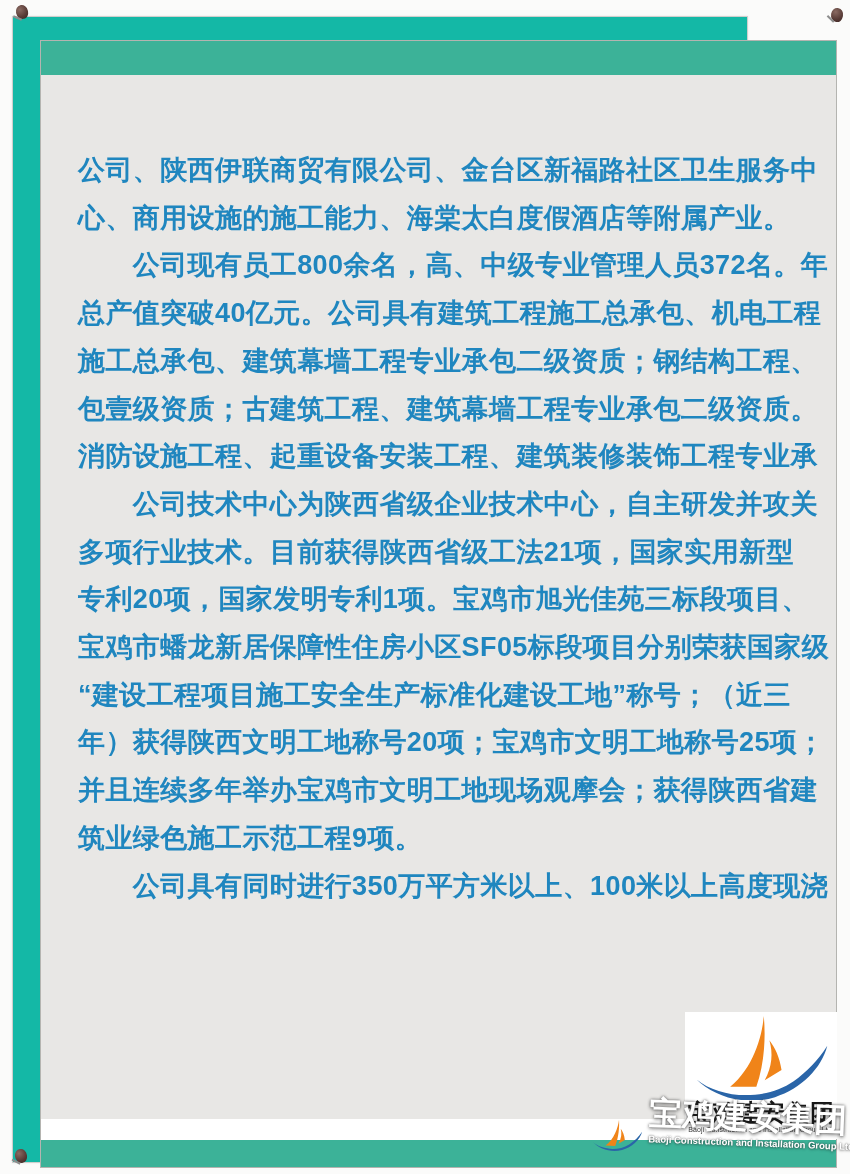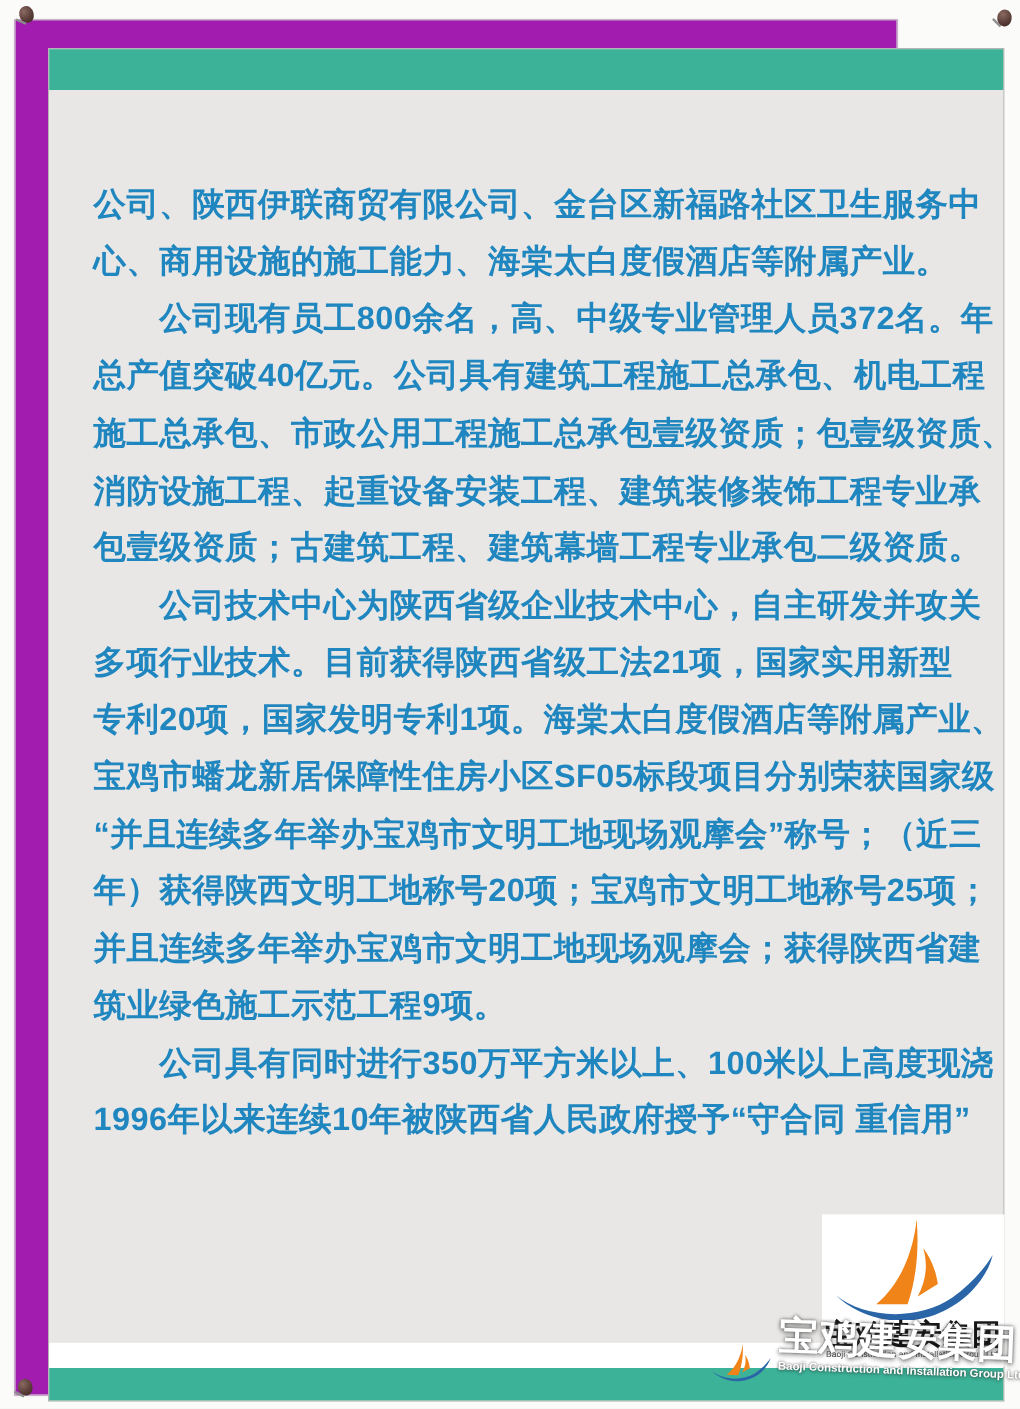--- a/index.html
+++ b/index.html
@@ -3,21 +3,21 @@
 <meta charset="utf-8">
 <style>
   html,body{margin:0;padding:0;}
   body{
     width:850px;height:1174px;position:relative;overflow:hidden;
     background:#fbfbfa;
     font-family:"Liberation Sans", sans-serif;
   }
   .card{
     position:absolute;left:12px;top:16px;width:736px;height:1147px;
-    background:#a21caf;border:1px solid #cfcfcd;box-sizing:border-box;
+    background:#14b8a6;border:1px solid #cfcfcd;box-sizing:border-box;
     box-shadow:0 0 2px rgba(0,0,0,0.08);
     padding-left:22px;
   }
   .frame{
     position:absolute;left:27px;top:23px;width:797px;height:1128px;
     box-sizing:border-box;border:1px solid #b4b4b0;background:#ffffff;
   }
   .header-bar{height:34px;background:#3cb298;}
   .body-area{height:1044px;background:#e8e7e5;position:relative;}
   .white-strip{height:21px;background:#ffffff;}
@@ -79,33 +79,32 @@
 
 <div class="card">
   <div class="frame">
     <div class="header-bar"></div>
     <div class="body-area">
       <div class="text-block">
         <div class="line">公司、陕西伊联商贸有限公司、金台区新福路社区卫生服务中</div>
         <div class="line">心、商用设施的施工能力、海棠太白度假酒店等附属产业。</div>
         <div class="line">　　公司现有员工800余名，高、中级专业管理人员372名。年</div>
         <div class="line">总产值突破40亿元。公司具有建筑工程施工总承包、机电工程</div>
-        <div class="line">施工总承包、市政公用工程施工总承包壹级资质；包壹级资质、</div>
+        <div class="line">施工总承包、建筑幕墙工程专业承包二级资质；钢结构工程、</div>
+        <div class="line">包壹级资质；古建筑工程、建筑幕墙工程专业承包二级资质。</div>
         <div class="line">消防设施工程、起重设备安装工程、建筑装修装饰工程专业承</div>
-        <div class="line">包壹级资质；古建筑工程、建筑幕墙工程专业承包二级资质。</div>
         <div class="line">　　公司技术中心为陕西省级企业技术中心，自主研发并攻关</div>
         <div class="line">多项行业技术。目前获得陕西省级工法21项，国家实用新型</div>
-        <div class="line">专利20项，国家发明专利1项。海棠太白度假酒店等附属产业、</div>
+        <div class="line">专利20项，国家发明专利1项。宝鸡市旭光佳苑三标段项目、</div>
         <div class="line">宝鸡市蟠龙新居保障性住房小区SF05标段项目分别荣获国家级</div>
-        <div class="line">“并且连续多年举办宝鸡市文明工地现场观摩会”称号；（近三</div>
+        <div class="line">“建设工程项目施工安全生产标准化建设工地”称号；（近三</div>
         <div class="line">年）获得陕西文明工地称号20项；宝鸡市文明工地称号25项；</div>
         <div class="line">并且连续多年举办宝鸡市文明工地现场观摩会；获得陕西省建</div>
         <div class="line">筑业绿色施工示范工程9项。</div>
         <div class="line">　　公司具有同时进行350万平方米以上、100米以上高度现浇</div>
-        <div class="line">1996年以来连续10年被陕西省人民政府授予“守合同 重信用”</div>
       </div>
     </div>
     <div class="white-strip"></div>
     <div class="footer-bar"></div>
 
     <div class="logo-box">
       <svg class="logo-art" width="140" height="86" viewBox="0 0 150 92">
         <path d="M78,2 C76,26 66,58 42,78 L70,78 C79,52 80,24 78,2 Z" fill="#f08419"></path>
         <path d="M84,28 C88,42 87,56 79,71 L97,60 C95,46 90,36 84,28 Z" fill="#f08419"></path>
         <path d="M6,70 C30,90 78,94 110,72 C124,62 136,50 146,34 C140,58 118,80 90,89 C58,99 24,88 6,70 Z" fill="#2a65a8"></path>

